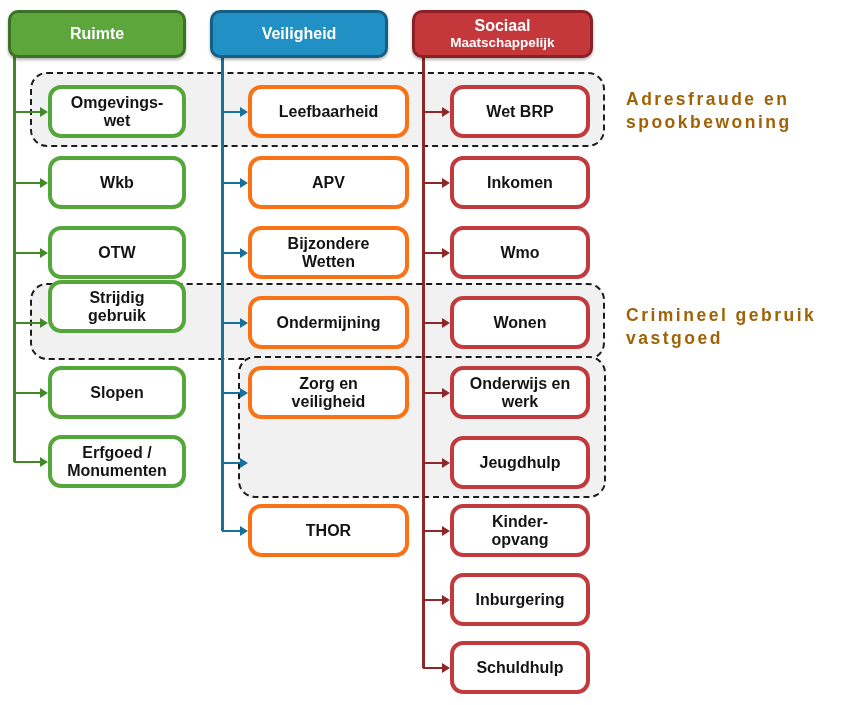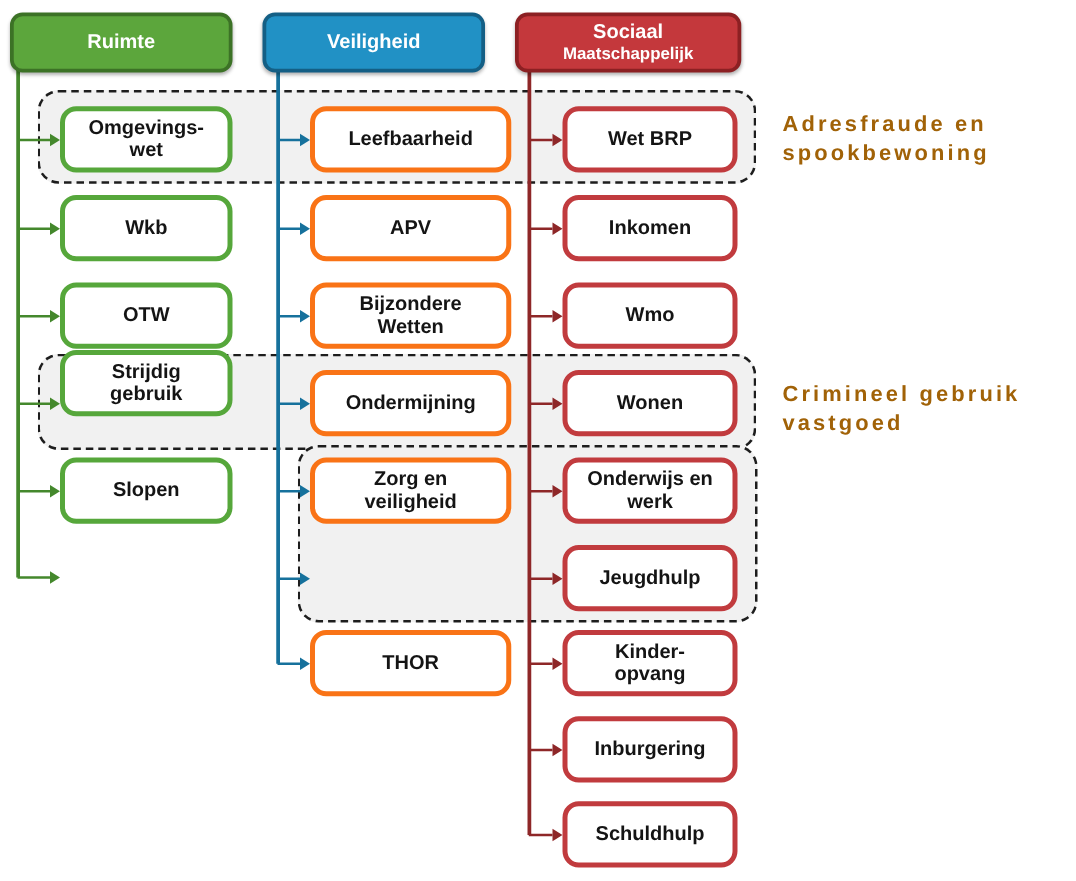--- a/index.html
+++ b/index.html
@@ -176,20 +176,22 @@
       <i class="head"></i>
     </div>
 
   <div class="box green" style="top:85px">Omgevings-
 wet</div>
   <div class="box green" style="top:156px">Wkb</div>
   <div class="box green" style="top:226px">OTW</div>
   <div class="box green" style="top:280px">Strijdig
 gebruik</div>
   <div class="box green" style="top:366px">Slopen</div>
+  <div class="box green" style="top:435px">Erfgoed /
+Monumenten</div>
 
   <div class="box blue" style="top:85px">Leefbaarheid</div>
   <div class="box blue" style="top:226px">Bijzondere
 Wetten</div>
   <div class="box blue" style="top:156px">APV</div>
   <div class="box blue" style="top:296px">Ondermijning</div>
   <div class="box blue" style="top:366px">Zorg en
 veiligheid</div>
   <div class="box blue" style="top:504px">THOR</div>
 

